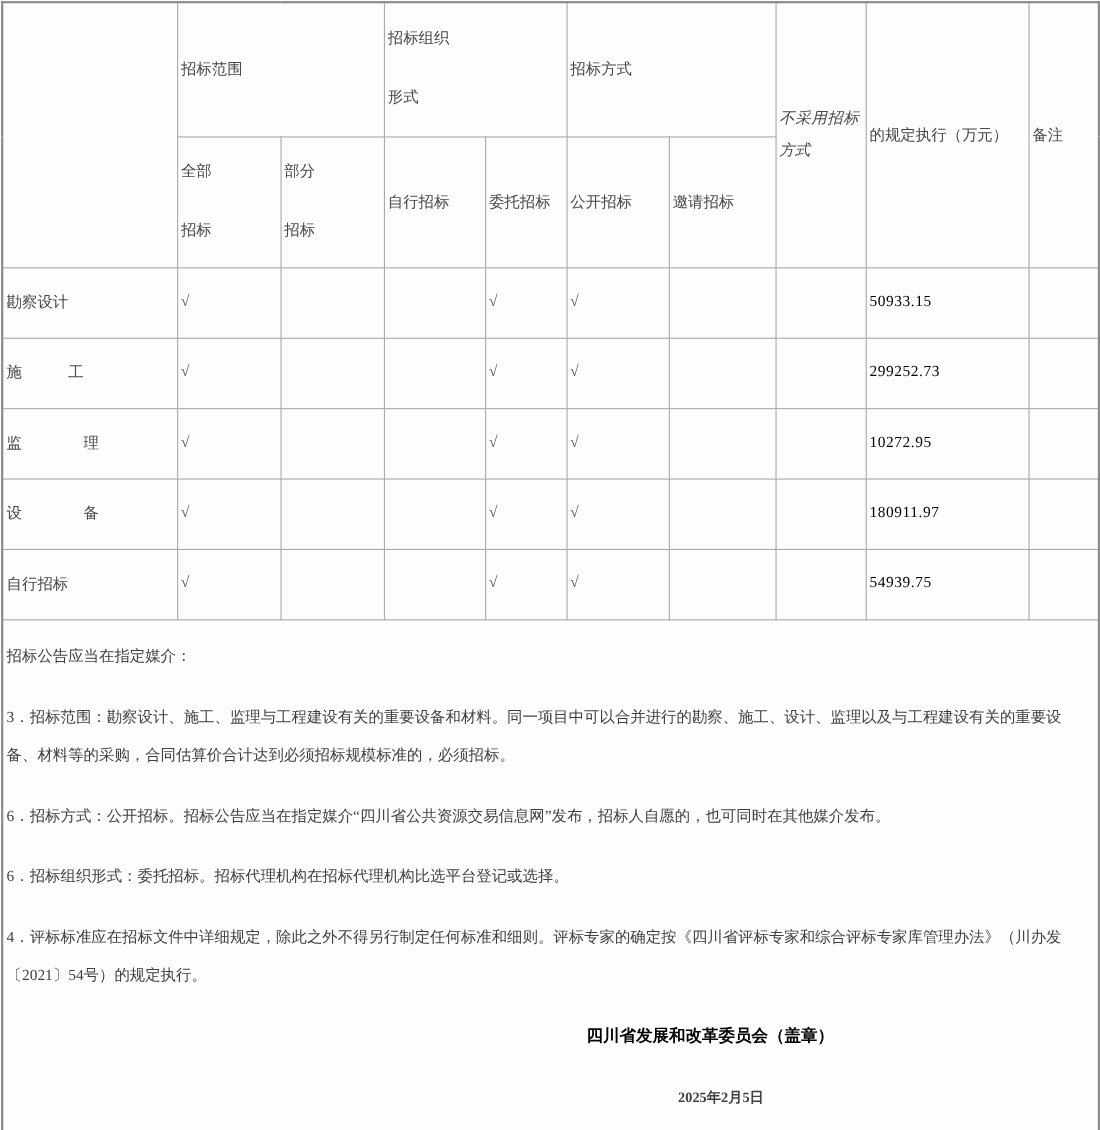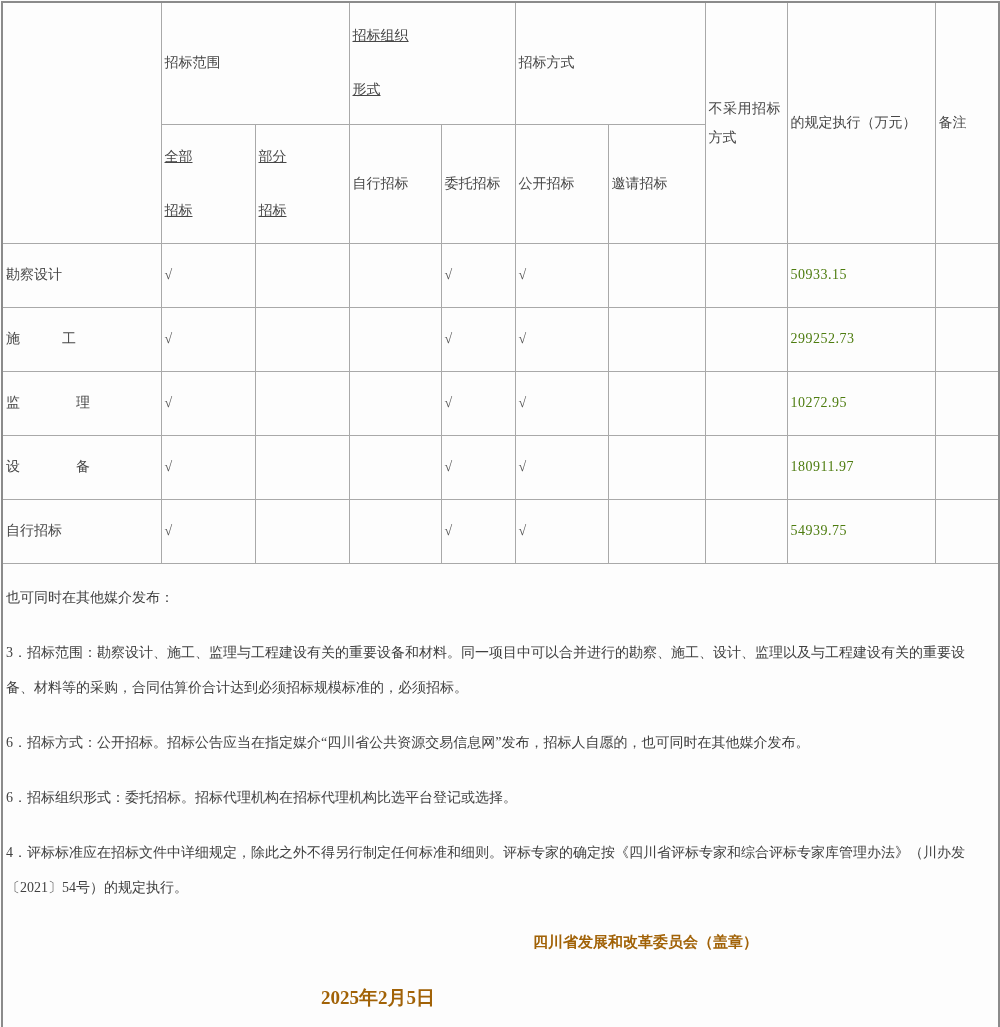--- a/index.html
+++ b/index.html
@@ -30,51 +30,52 @@
     vertical-align: middle;
     padding: 0 2px 0 3px;
     font-size: 14px;
     color: #474747;
     overflow: hidden;
   }
   tr.hrow1 { height: 122px; }
   tr.hrow2 { height: 119px; }
   tr.datarow { height: 64px; }
   tr.notesrow { height: 452px; }
-  .two-line div { line-height: 54px; text-decoration: underline; }
+  .two-line div { line-height: 54px; }
   .wrap-justify {
     line-height: 29px;
     text-align: justify;
     padding-right: 4px;
+    font-style: italic;
   }
   td.check { color: #555; }
-  td.amount { color: #4d7c0f; letter-spacing: 0.5px; }
+  td.amount { color: #000000; letter-spacing: 0.5px; }
   td.notes {
     vertical-align: top;
     padding: 16px 8px 0 3px;
     color: #3f3f3f;
   }
   .notes p {
     margin: 0 0 20px 0;
     line-height: 35px;
     font-size: 14px;
   }
   .notes p.sign-line {
     font-weight: bold;
-    color: #a16207;
+    color: #000000;
     text-align: center;
     padding-left: 30%;
     font-size: 15px;
   }
   .notes p.date-line {
     font-weight: bold;
-    color: #a16207;
-    text-align: left;
+    color: #404040;
+    text-align: center;
     padding-left: 32%;
-    font-size: 19px;
+    font-size: 13px;
     margin-top: 2px;
   }
 </style>
 </head>
 <body>
 
 <div class="page">
   <table class="approval">
     <colgroup>
       <col style="width:159px">
@@ -180,21 +181,21 @@
       <td class="check">√</td>
       <td class="check">√</td>
       <td></td>
       <td></td>
       <td class="amount">54939.75</td>
       <td></td>
     </tr>
 
     <tr class="notesrow">
       <td colspan="10" class="notes">
-        <p>也可同时在其他媒介发布：</p>
+        <p>招标公告应当在指定媒介：</p>
         <p>3．招标范围：勘察设计、施工、监理与工程建设有关的重要设备和材料。同一项目中可以合并进行的勘察、施工、设计、监理以及与工程建设有关的重要设备、材料等的采购，合同估算价合计达到必须招标规模标准的，必须招标。</p>
         <p>6．招标方式：公开招标。招标公告应当在指定媒介“四川省公共资源交易信息网”发布，招标人自愿的，也可同时在其他媒介发布。</p>
         <p>6．招标组织形式：委托招标。招标代理机构在招标代理机构比选平台登记或选择。</p>
         <p>4．评标标准应在招标文件中详细规定，除此之外不得另行制定任何标准和细则。评标专家的确定按《四川省评标专家和综合评标专家库管理办法》（川办发〔2021〕54号）的规定执行。</p>
         <p class="sign-line">四川省发展和改革委员会（盖章）</p>
         <p class="date-line">2025年2月5日</p>
       </td>
     </tr>
   </tbody>
     </table>

